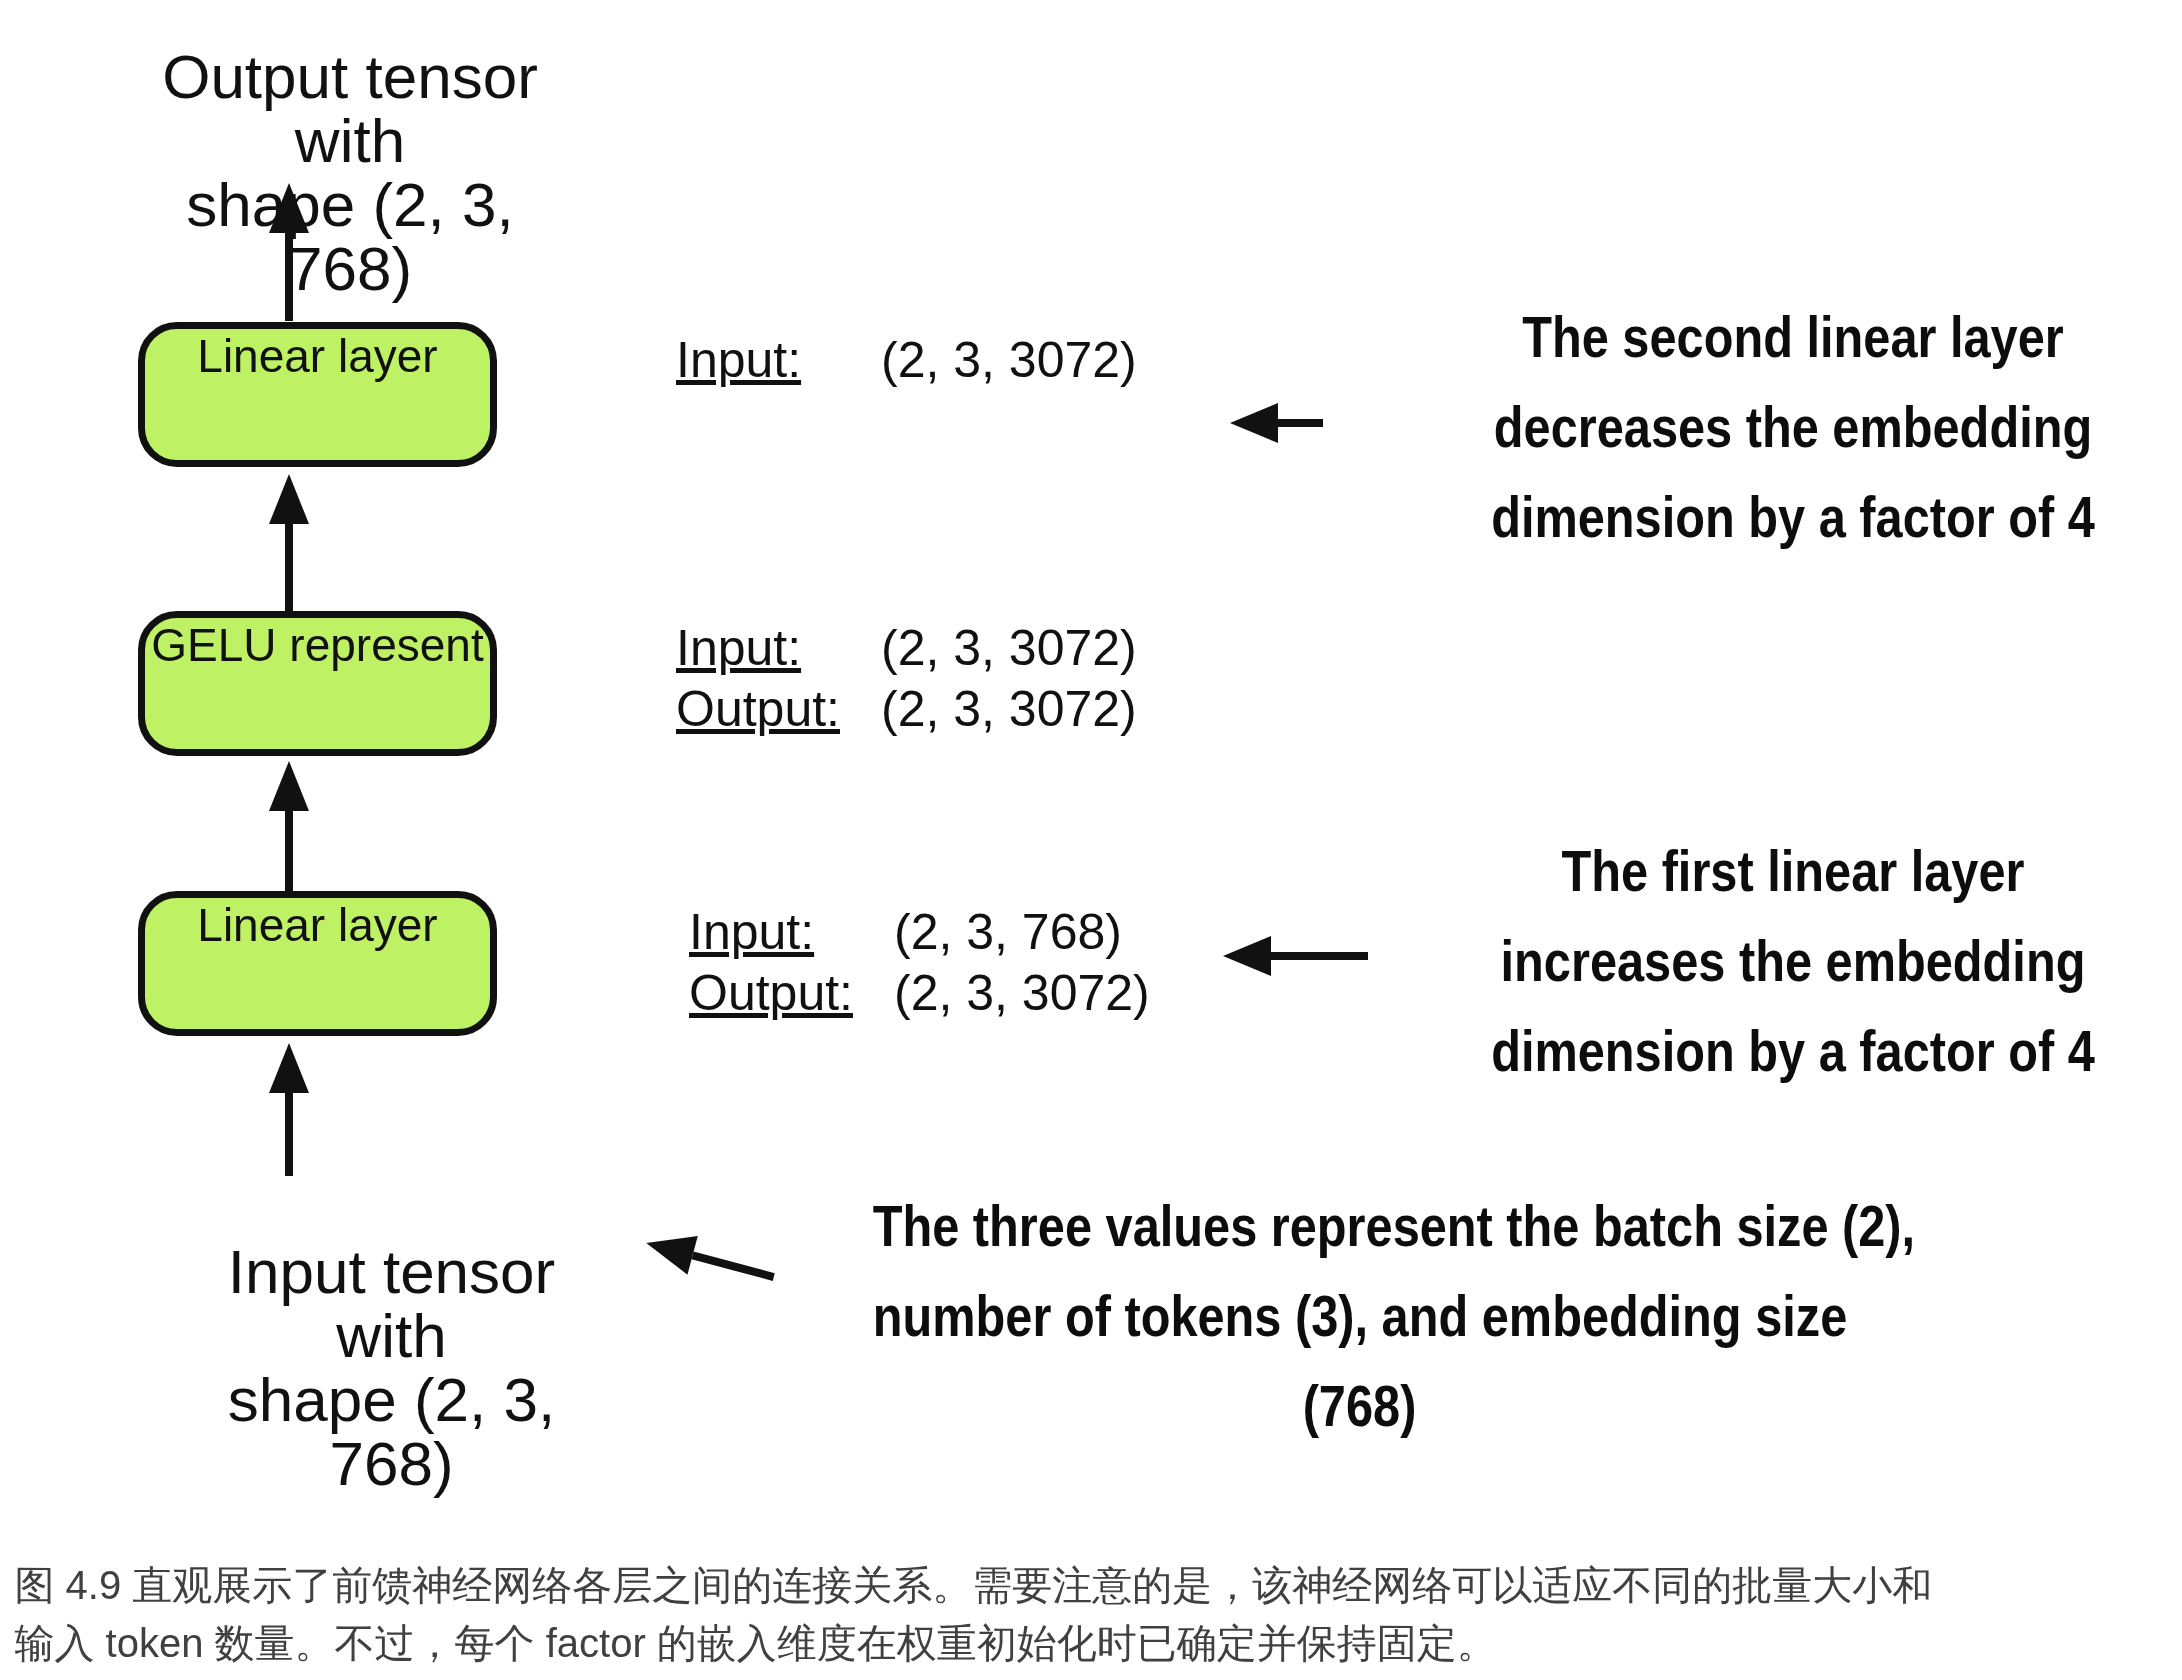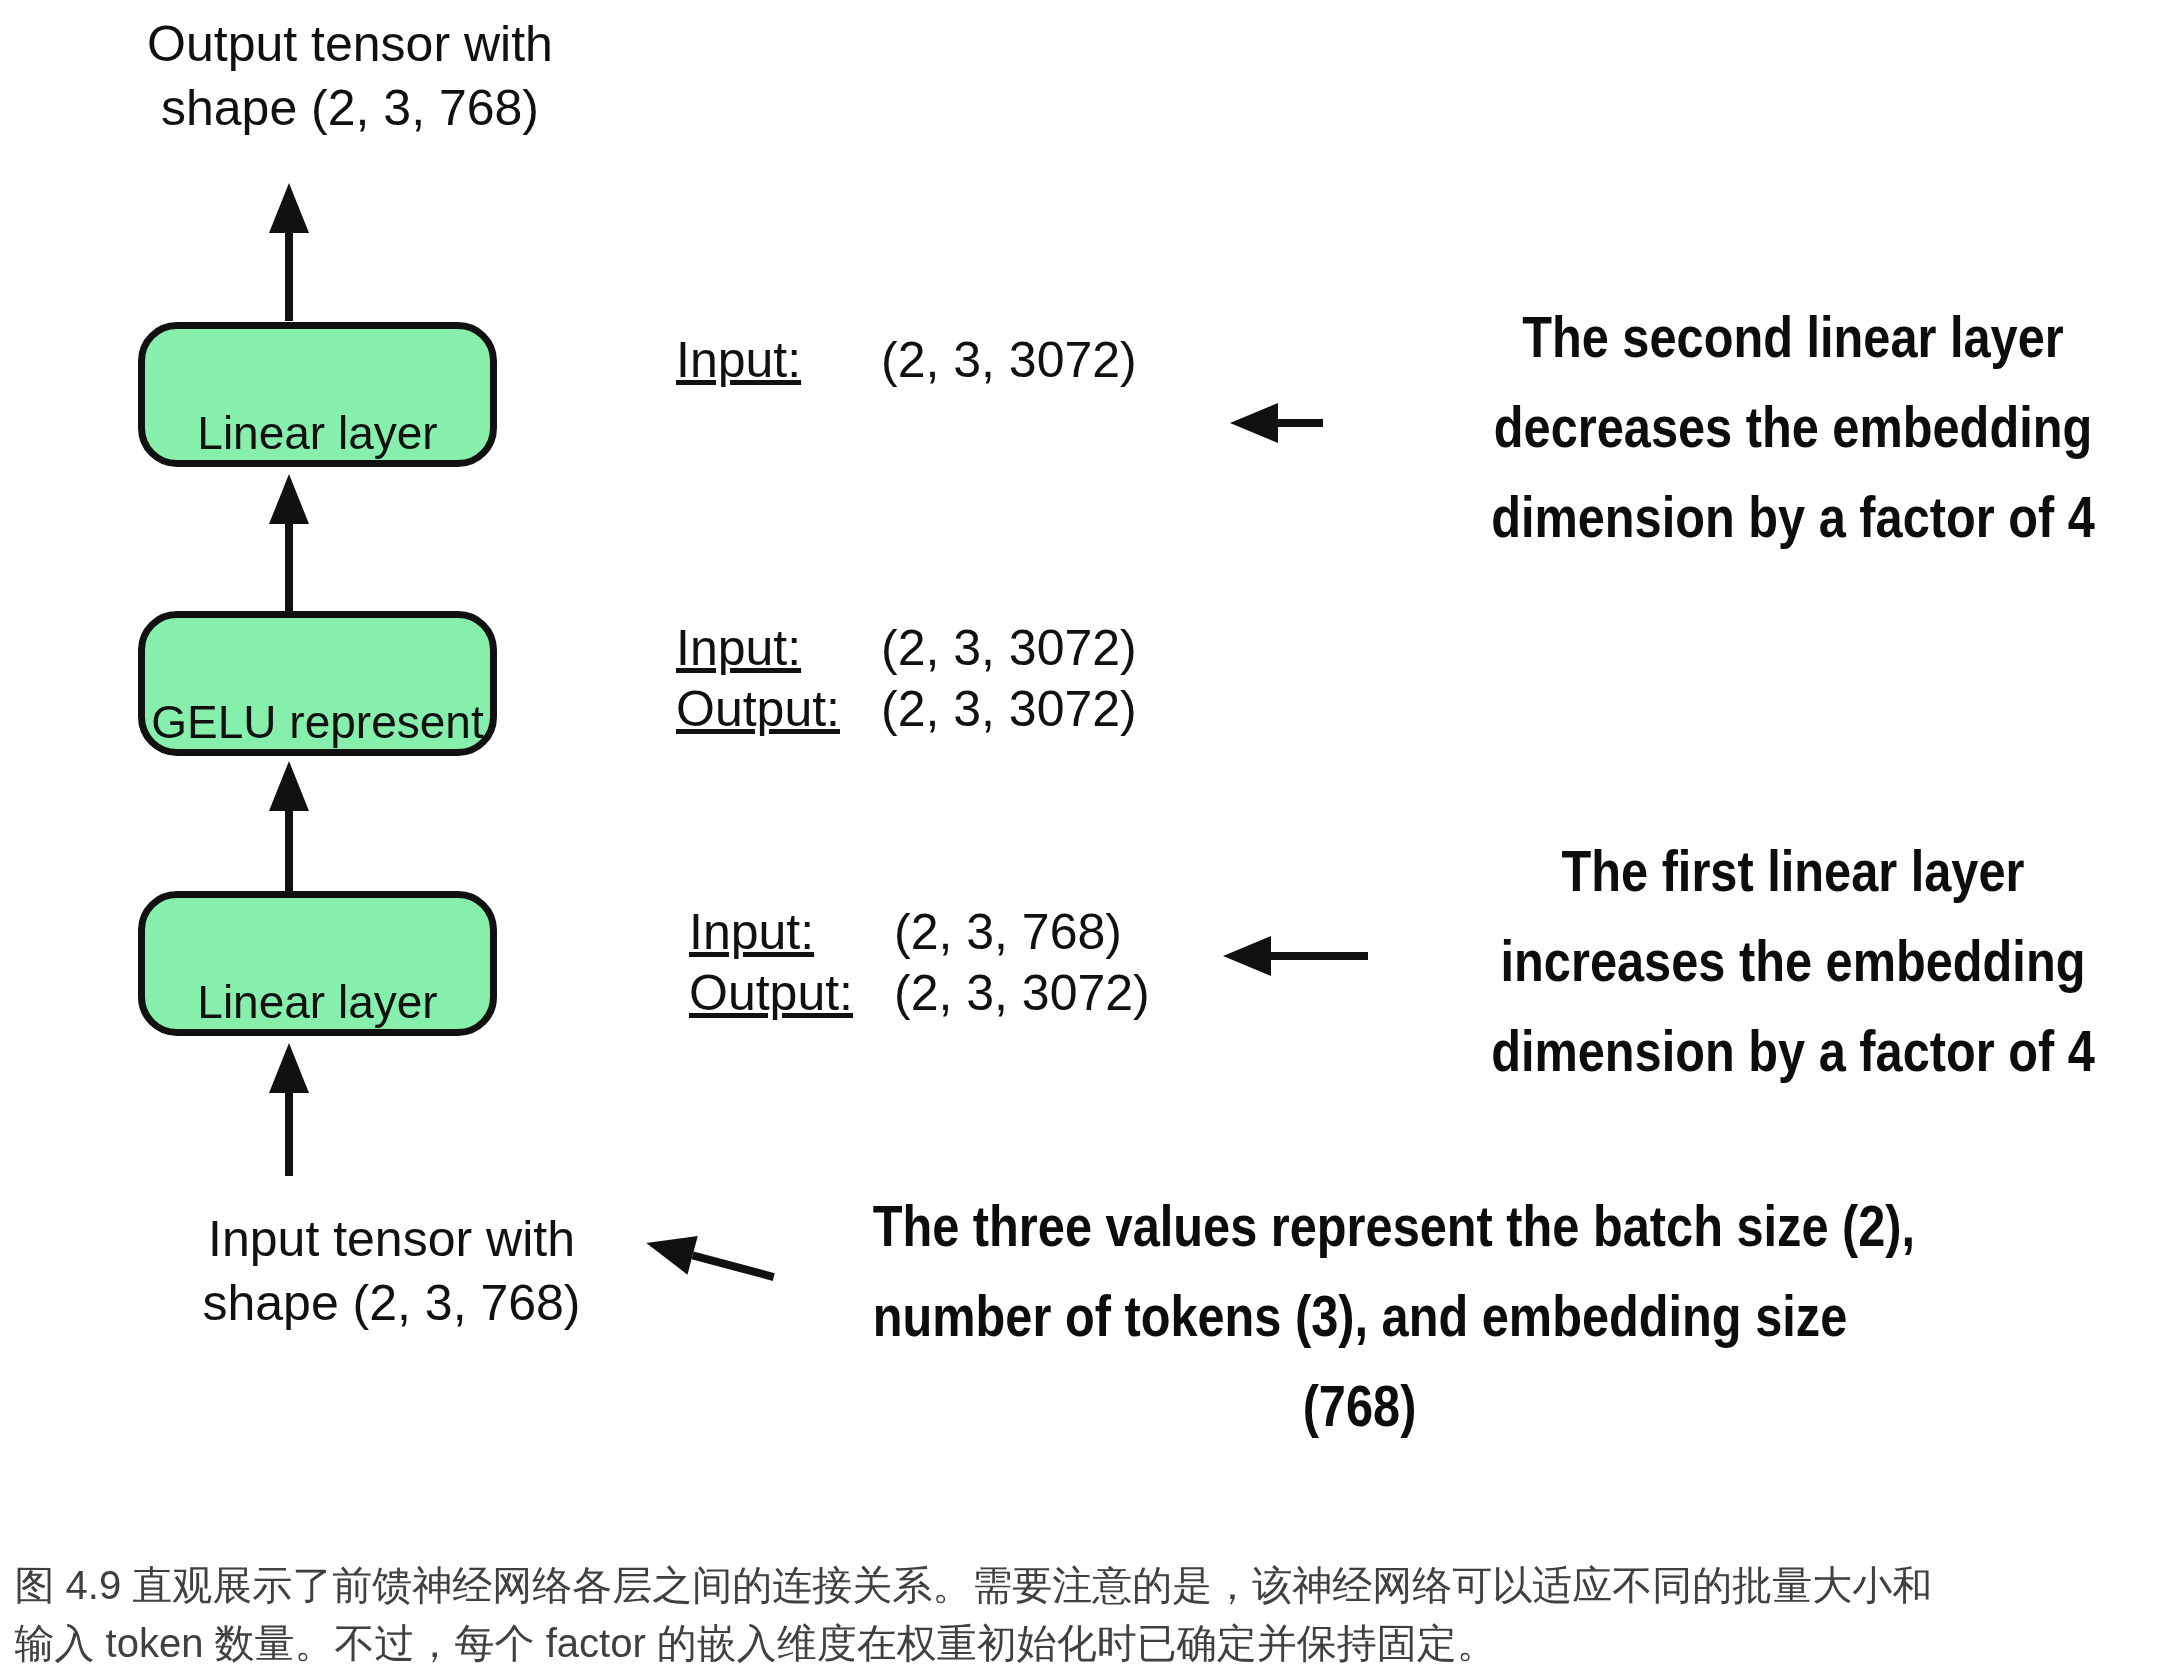--- a/index.html
+++ b/index.html
@@ -1,25 +1,25 @@
 <!DOCTYPE html>
 <html><head>
 <meta charset="utf-8">
 <style>
   html,body{margin:0;padding:0;background:#ffffff;}
   body{width:2182px;height:1680px;position:relative;overflow:hidden;
        font-family:"Liberation Sans","DejaVu Sans",sans-serif;color:#111111;}
 
   
-  .dtext{position:absolute;font-size:50px;line-height:64px;text-align:center;color:#111;}
+  .dtext{position:absolute;font-size:62px;line-height:64px;text-align:center;color:#111;margin-top:33px;}
 
   
   .node{position:absolute;left:138px;width:359px;height:145px;box-sizing:border-box;
-        border:7.7px solid #111;border-radius:39px;background:#86efac;
-        display:flex;align-items:flex-end;justify-content:center;}
+        border:7.7px solid #111;border-radius:39px;background:#bef264;
+        display:flex;align-items:flex-start;justify-content:center;}
   .node .label{font-size:46px;color:#111;white-space:nowrap;}
 
   
   .varrow{position:absolute;left:268px;width:42px;display:flex;flex-direction:column;align-items:center;}
   .varrow .head{width:0;height:0;border-left:20px solid transparent;border-right:20px solid transparent;
                 border-bottom:50px solid #111;}
   .varrow .shaft{width:7.7px;background:#111;flex:1;}
 
   
   .harrow{position:absolute;height:42px;display:flex;align-items:center;}

